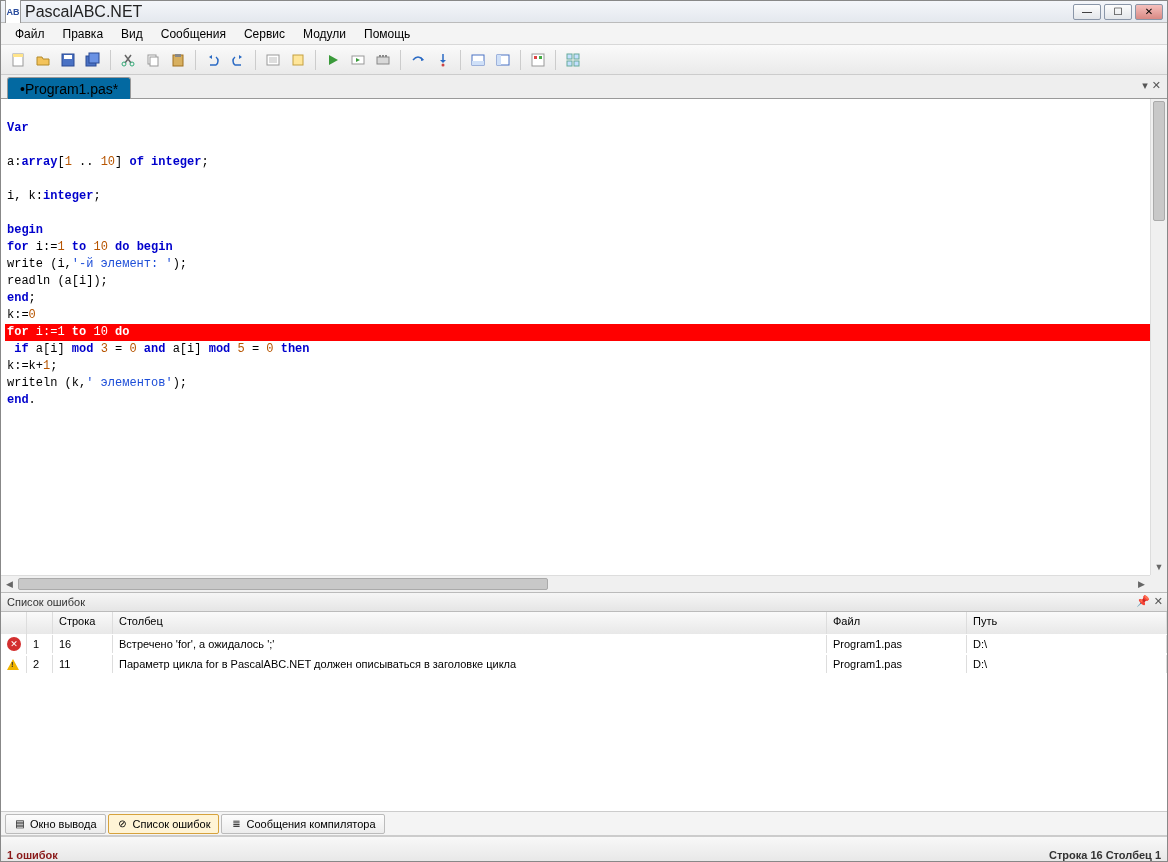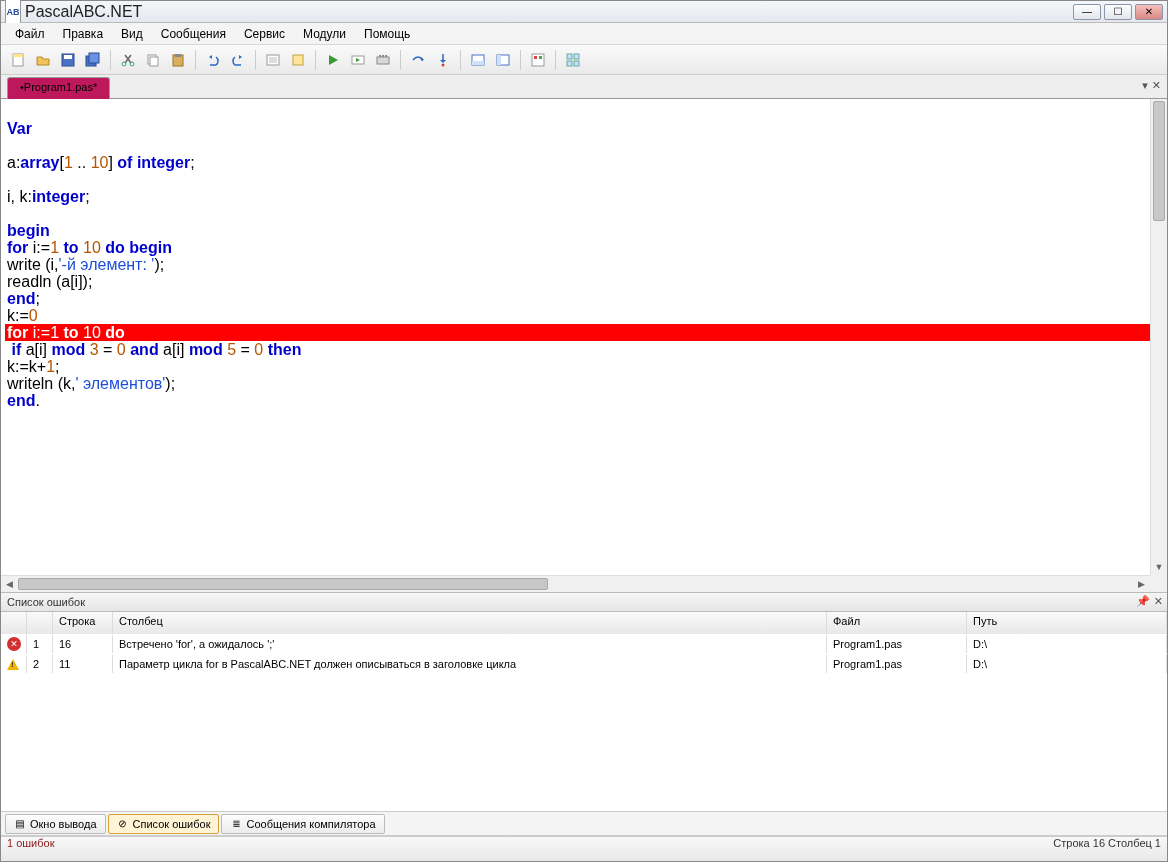--- a/index.html
+++ b/index.html
@@ -10,25 +10,25 @@
 .titlebar .title { flex:1; font-size:16px; color:#222; }
 .titlebar .winbtns { display:flex; gap:3px; }
 .titlebar .winbtn { width:28px; height:16px; background:linear-gradient(#fdfdfd,#e3e6ea); border:1px solid #8a96a8; border-radius:2px; display:flex; align-items:center; justify-content:center; font-size:10px; cursor:pointer; }
 .titlebar .winbtn.close { background:linear-gradient(#f5c0bd,#d98984); }
 .menubar { height:22px; background:#f4f4f4; display:flex; align-items:center; padding:0 6px; gap:2px; border-bottom:1px solid #d8d8d8; }
 .menubar .menuitem { padding:2px 8px; cursor:pointer; border-radius:2px; }
 .toolbar { height:30px; background:linear-gradient(#fafafa,#eaeaea); display:flex; align-items:center; padding:0 6px; gap:3px; border-bottom:1px solid #ccc; }
 .tbtn { width:22px; height:22px; display:flex; align-items:center; justify-content:center; border-radius:2px; cursor:pointer; }
 .tsep { width:1px; height:20px; background:#ccc; margin:0 3px; }
 .tabbar { height:24px; background:#eee; display:flex; align-items:flex-end; padding-left:6px; border-bottom:1px solid #999; position:relative; }
-.filetab { height:22px; background:#be185d; border:1px solid #999; border-bottom:none; padding:3px 12px 0; font-size:11px; border-radius:3px 3px 0 0; position:relative; top:1px; cursor:pointer; }
+.filetab { height:22px; background:#0369a1; border:1px solid #999; border-bottom:none; padding:3px 12px 0; font-size:14px; border-radius:3px 3px 0 0; position:relative; top:1px; cursor:pointer; }
 .tabbar .tabclose { position:absolute; right:6px; top:4px; display:flex; gap:4px; align-items:center; }
 .tabbar .tabclose span { cursor:pointer; font-size:11px; color:#555; }
 .editor { flex:1; display:flex; flex-direction:column; position:relative; background:#fff; overflow:hidden; }
-.code { flex:1; font-family:Liberation Sans, sans-serif; font-size:16px; line-height:17px; padding:4px 0 0 4px; white-space:pre; overflow:auto; position:relative; }
+.code { flex:1; font-family:Liberation Mono, monospace; font-size:12px; line-height:17px; padding:4px 0 0 4px; white-space:pre; overflow:auto; position:relative; }
 .code-line { height:17px; padding-left:2px; }
 .kw { color:#0000cc; font-weight:bold; }
 .num { color:#b75501; }
 .str { color:#1d4ed8; }
 .ty { color:#0000cc; font-weight:bold; }
 .hl-red { background:#ff0000; color:#fff; }
 .hl-red .kw { color:#fff; }
 .hl-red .num { color:#fff; }
 .vscroll { position:absolute; right:0; top:0; bottom:17px; width:17px; background:#f0f0f0; border-left:1px solid #ddd; }
 .vscroll .thumb { position:absolute; left:2px; right:2px; top:2px; height:120px; background:#c8c8c8; border:1px solid #aaa; border-radius:2px; }
@@ -54,21 +54,21 @@
 .err-row { display:flex; height:20px; align-items:center; }
 .err-row:nth-child(odd){background:#fff}
 .erricon { width:14px; height:14px; border-radius:7px; display:flex; align-items:center; justify-content:center; font-size:9px; color:#fff; }
 .erricon.error{background:#d32f2f}
 .warntri { width:0;height:0;border-left:6px solid transparent;border-right:6px solid transparent;border-bottom:11px solid #f0b400; position:relative;}
 .warntri::after{content:'!';position:absolute;left:-2px;top:1px;font-size:8px;color:#333;font-weight:bold}
 .bottom-tabs { height:24px; background:#f4f4f4; display:flex; align-items:center; padding:0 4px; gap:2px; border-bottom:1px solid #ccc; }
 .btab { height:20px; padding:2px 8px; border:1px solid #bbb; background:linear-gradient(#fdfdfd,#ececec); font-size:11px; display:flex; align-items:center; gap:4px; cursor:pointer; border-radius:2px; }
 .btab.active { background:#fff4d6; border-color:#d6a23c; }
 .btab .ticon { width:12px; height:12px; display:flex; align-items:center; justify-content:center; font-size:10px; }
-.statusbar { height:20px; background:linear-gradient(#f8f8f8,#e8e8e8); border-top:1px solid #ccc; display:flex; align-items:flex-end; font-size:11px; padding:12px 6px; color:#8a1a1a; }
+.statusbar { height:20px; background:linear-gradient(#f8f8f8,#e8e8e8); border-top:1px solid #ccc; display:flex; align-items:flex-start; font-size:11px; padding:12px 6px; color:#8a1a1a;font-weight:bold; }
 .statusbar .sb-sep{margin-left:auto;color:#333}
 svg { display:block; }
 </style>
 </head>
 <body>
 
 <div class="window">
 
   <div class="titlebar">
     <div class="appicon">AB</div>

